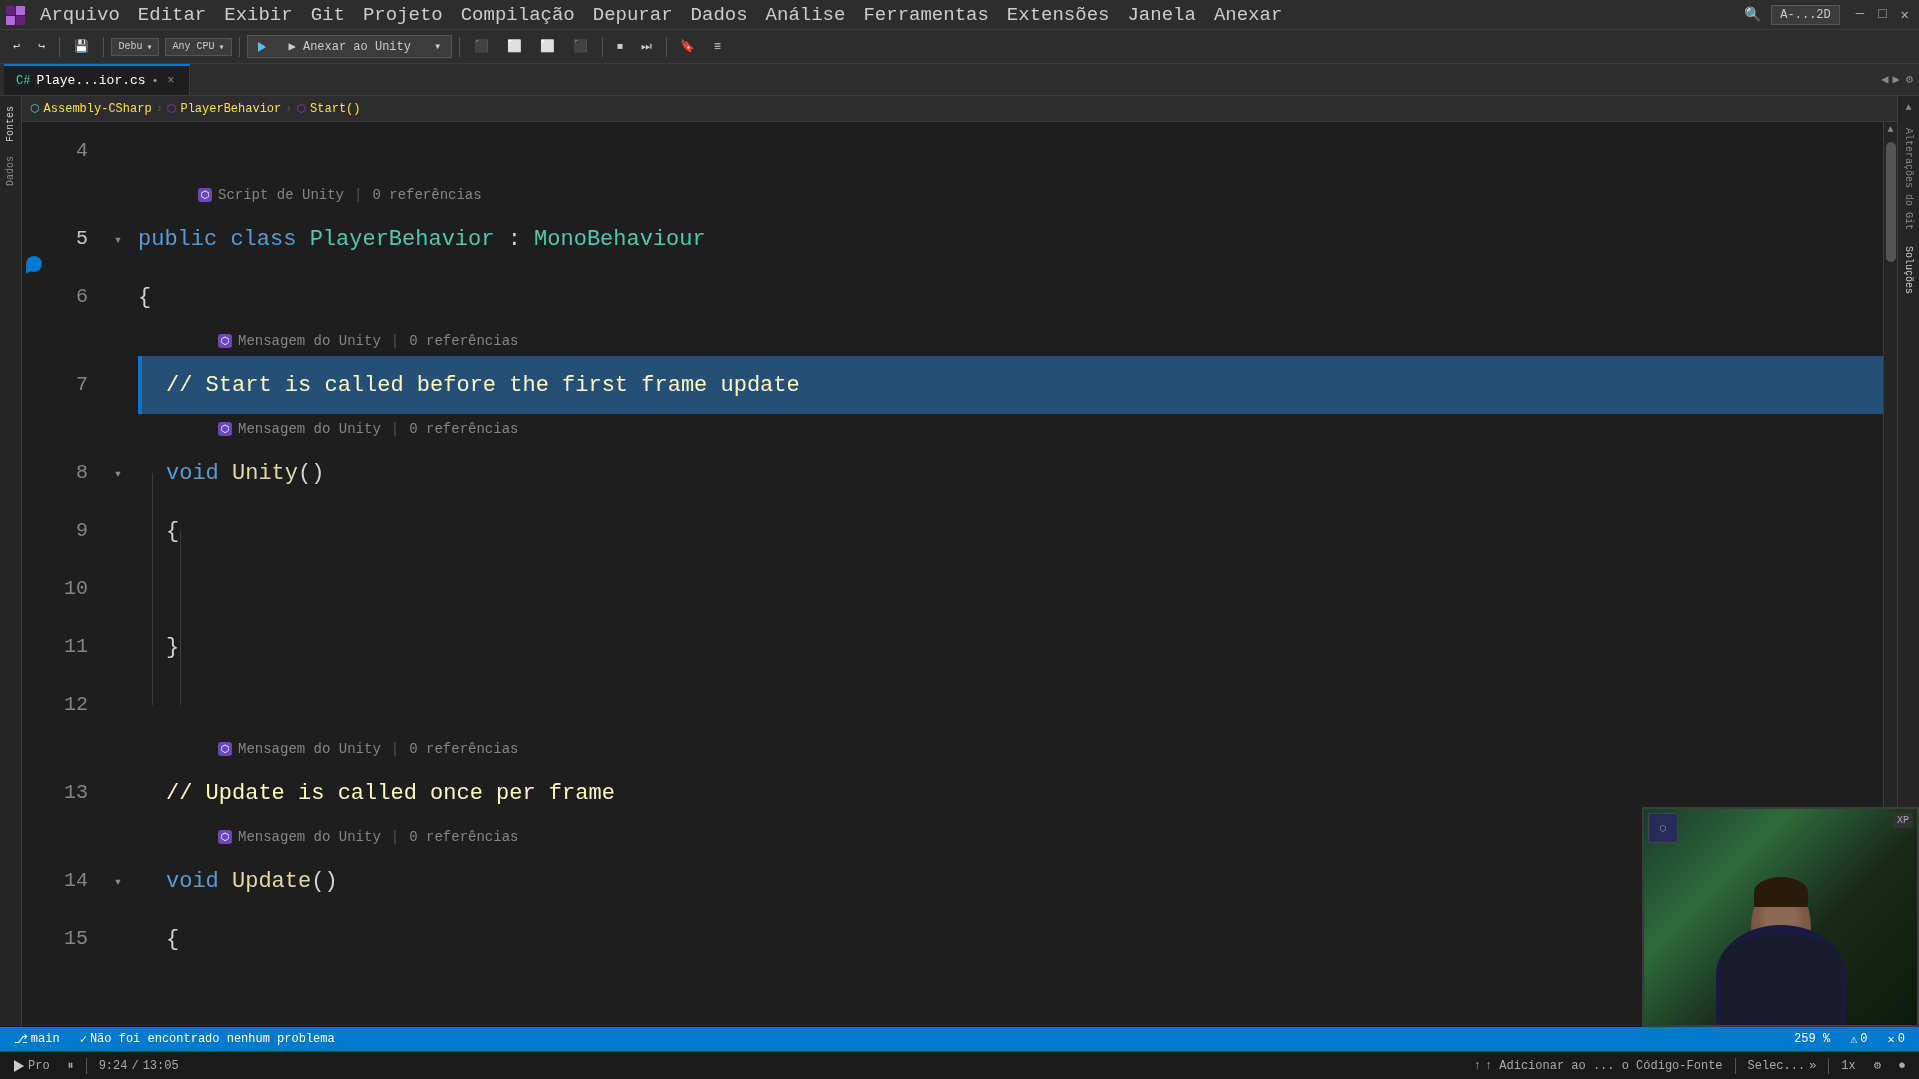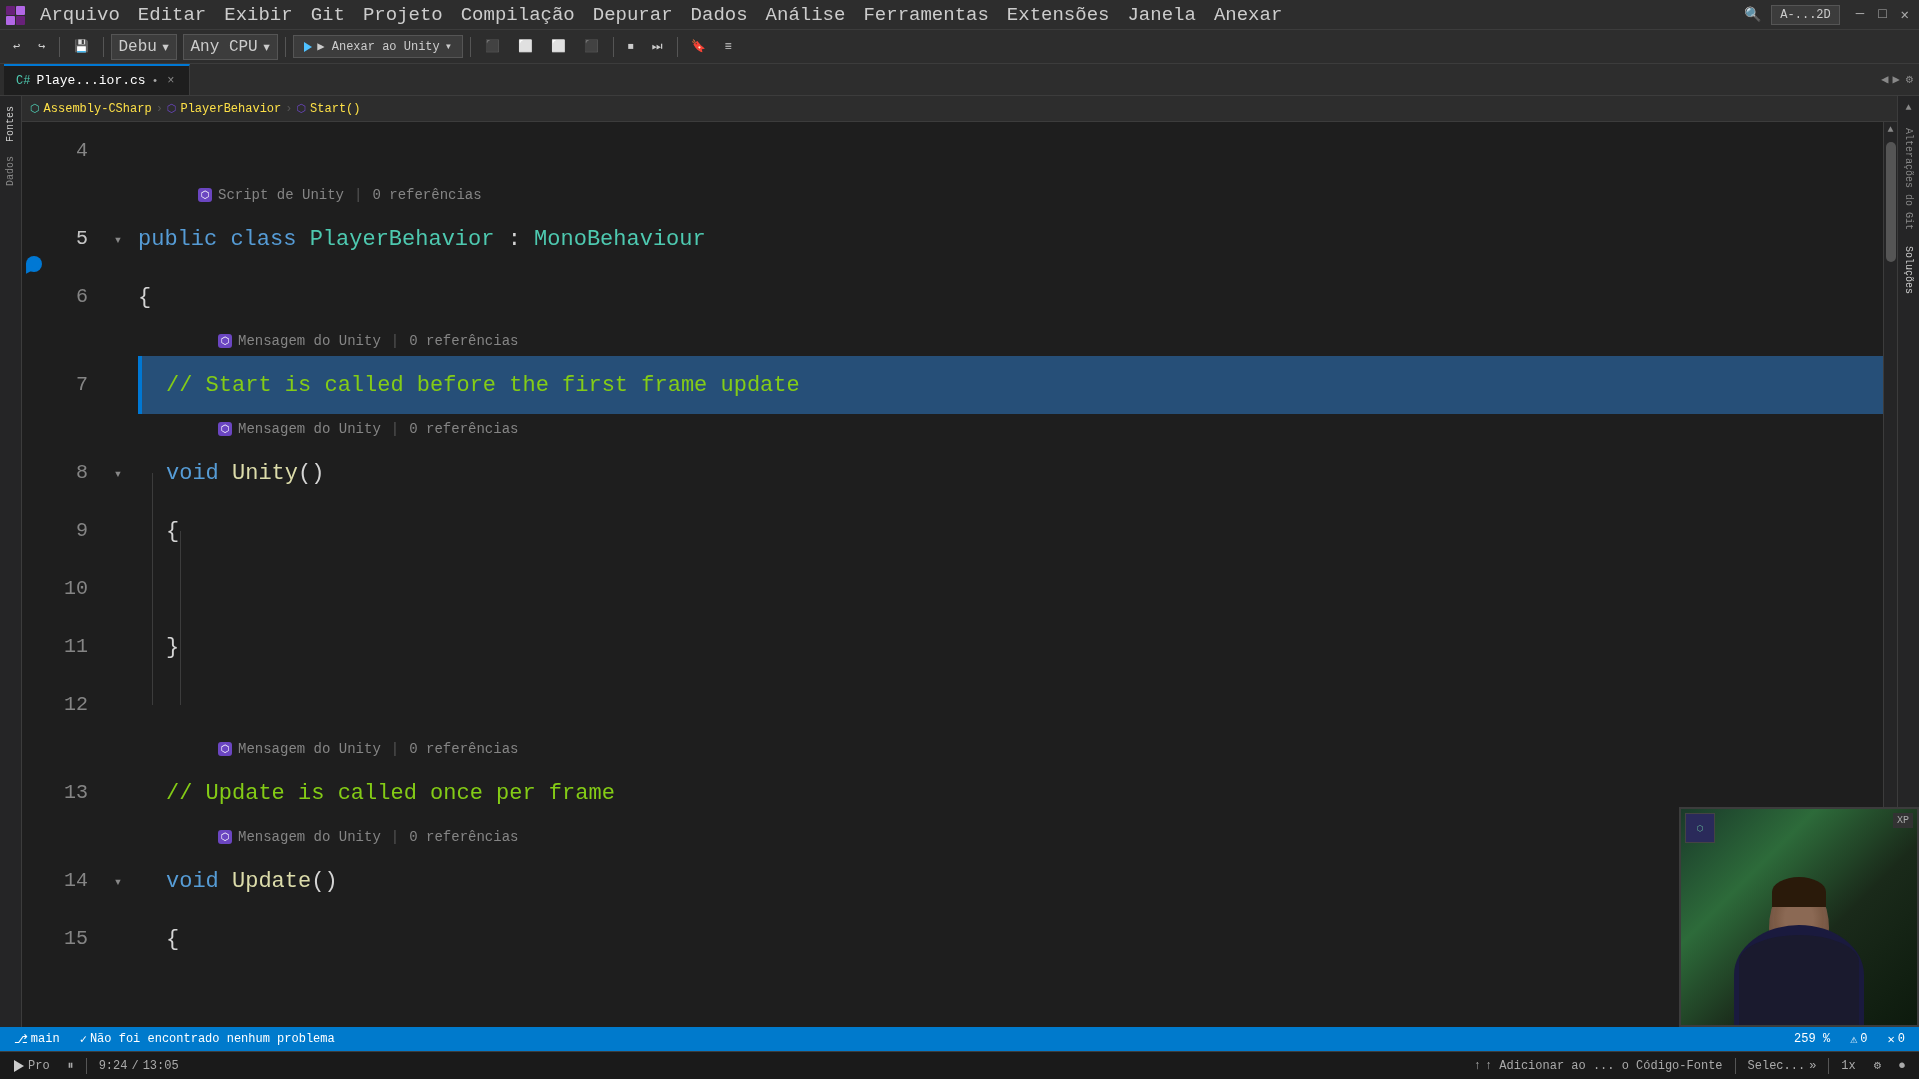--- a/index.html
+++ b/index.html
@@ -52,35 +52,35 @@
       align-items: center;
       gap: 3px;
     }
     .toolbar-separator { width: 1px; height: 20px; background: #555; margin: 0 3px; }
     .toolbar-dropdown {
       display: flex;
       align-items: center;
       background: #3c3c3c;
       border: 1px solid #555;
       padding: 2px 6px;
-      font-size: 16px;
+      font-size: 10px;
       color: #cccccc;
       cursor: pointer;
       gap: 4px;
     }
     .toolbar-play {
       background: #3c3c3c;
       border: 1px solid #555;
       padding: 3px 10px;
       font-size: 12px;
       color: #cccccc;
       cursor: pointer;
       display: flex;
       align-items: center;
-      gap: 5px;
+      gap: 23px;
     }
 
     
     .tab-bar {
       display: flex;
       align-items: stretch;
       background: #2d2d2d;
       height: 32px;
       border-bottom: 1px solid #3c3c3c;
       padding-left: 4px;
@@ -215,21 +215,21 @@
       white-space: nowrap;
     }
 
     .code-line.highlighted {
       background: #264f78;
     }
 
     
     .kw-blue { color: #569cd6; } 
     .kw-cyan { color: #4ec9b0; } 
-    .kw-green { color: #84cc16; } 
+    .kw-green { color: #fef9c3; } 
     .kw-yellow { color: #dcdcaa; } 
     .kw-white { color: #d4d4d4; } 
 
     
     .code-lens {
       height: 30px;
       display: flex;
       align-items: center;
       font-size: 14px;
       color: #858585;
@@ -318,21 +318,21 @@
       border-bottom: 6px solid transparent;
       border-left: 10px solid #cccccc;
       display: inline-block;
     }
 
     
     .webcam-overlay {
       position: absolute;
       bottom: 0;
       right: 0;
-      width: 240px;
+      width: 277px;
       height: 220px;
       background: #000;
       border: 2px solid #3c3c3c;
       overflow: hidden;
       z-index: 100;
     }
     .webcam-person {
       width: 100%;
       height: 100%;
       background: linear-gradient(135deg, #1a3a2a 0%, #2d6b3a 30%, #1a2a1a 60%, #0d1a0d 100%);

